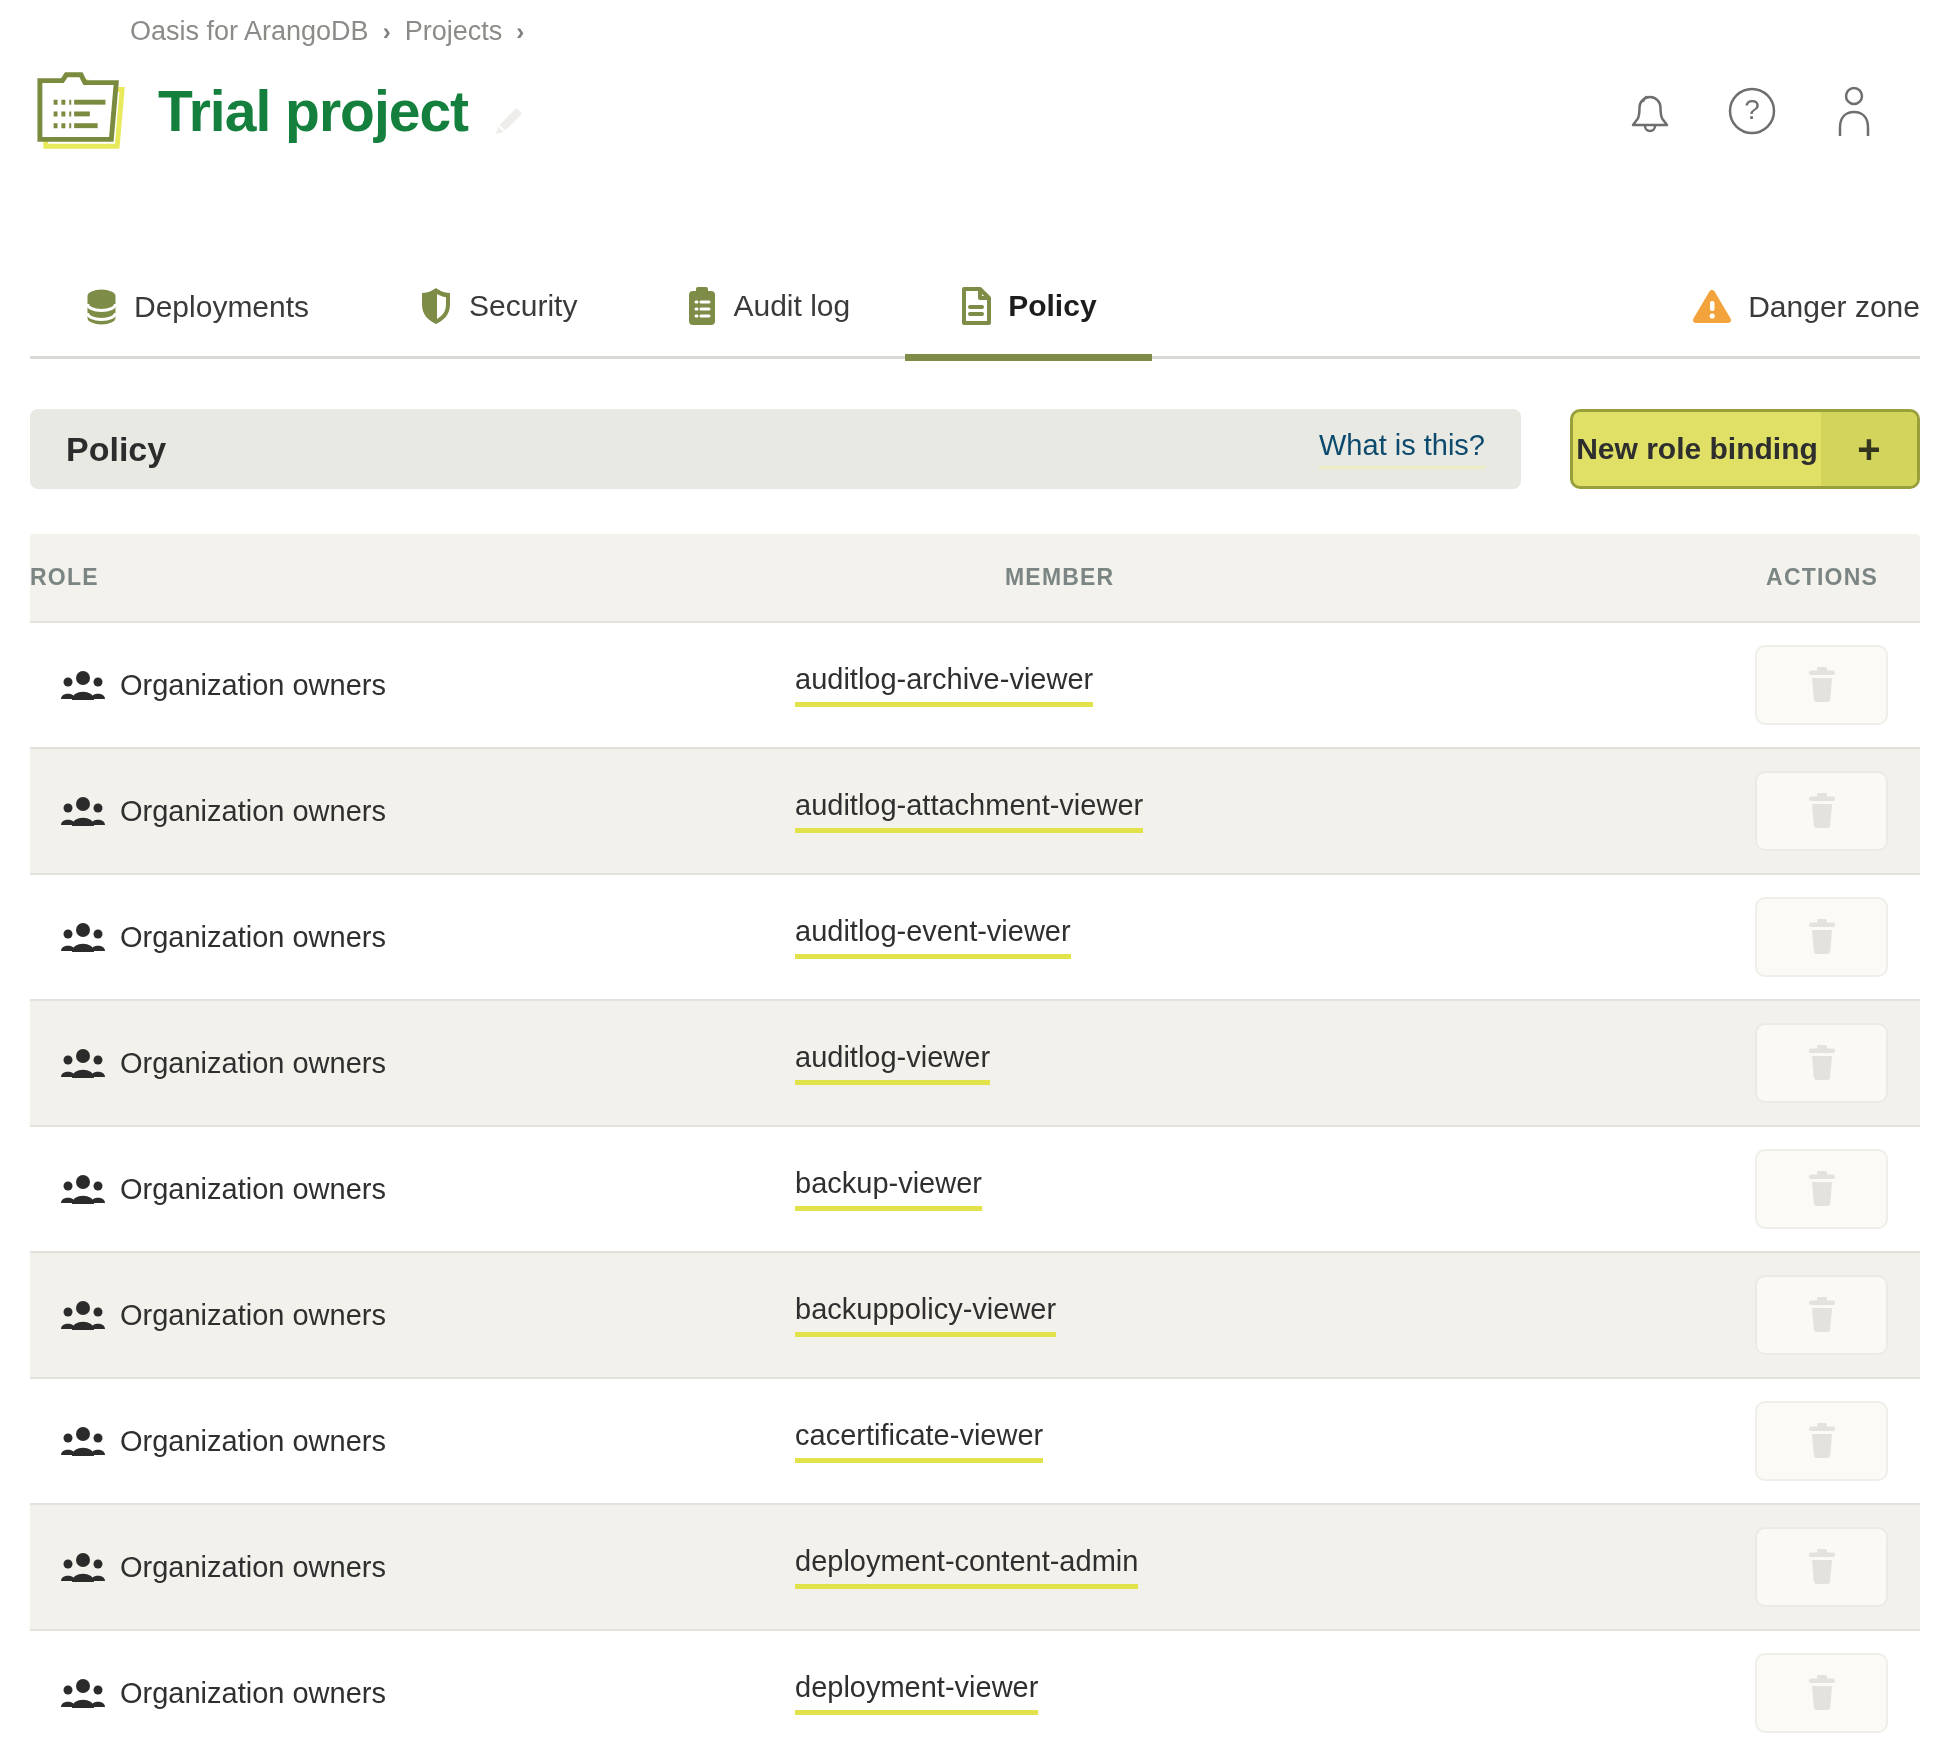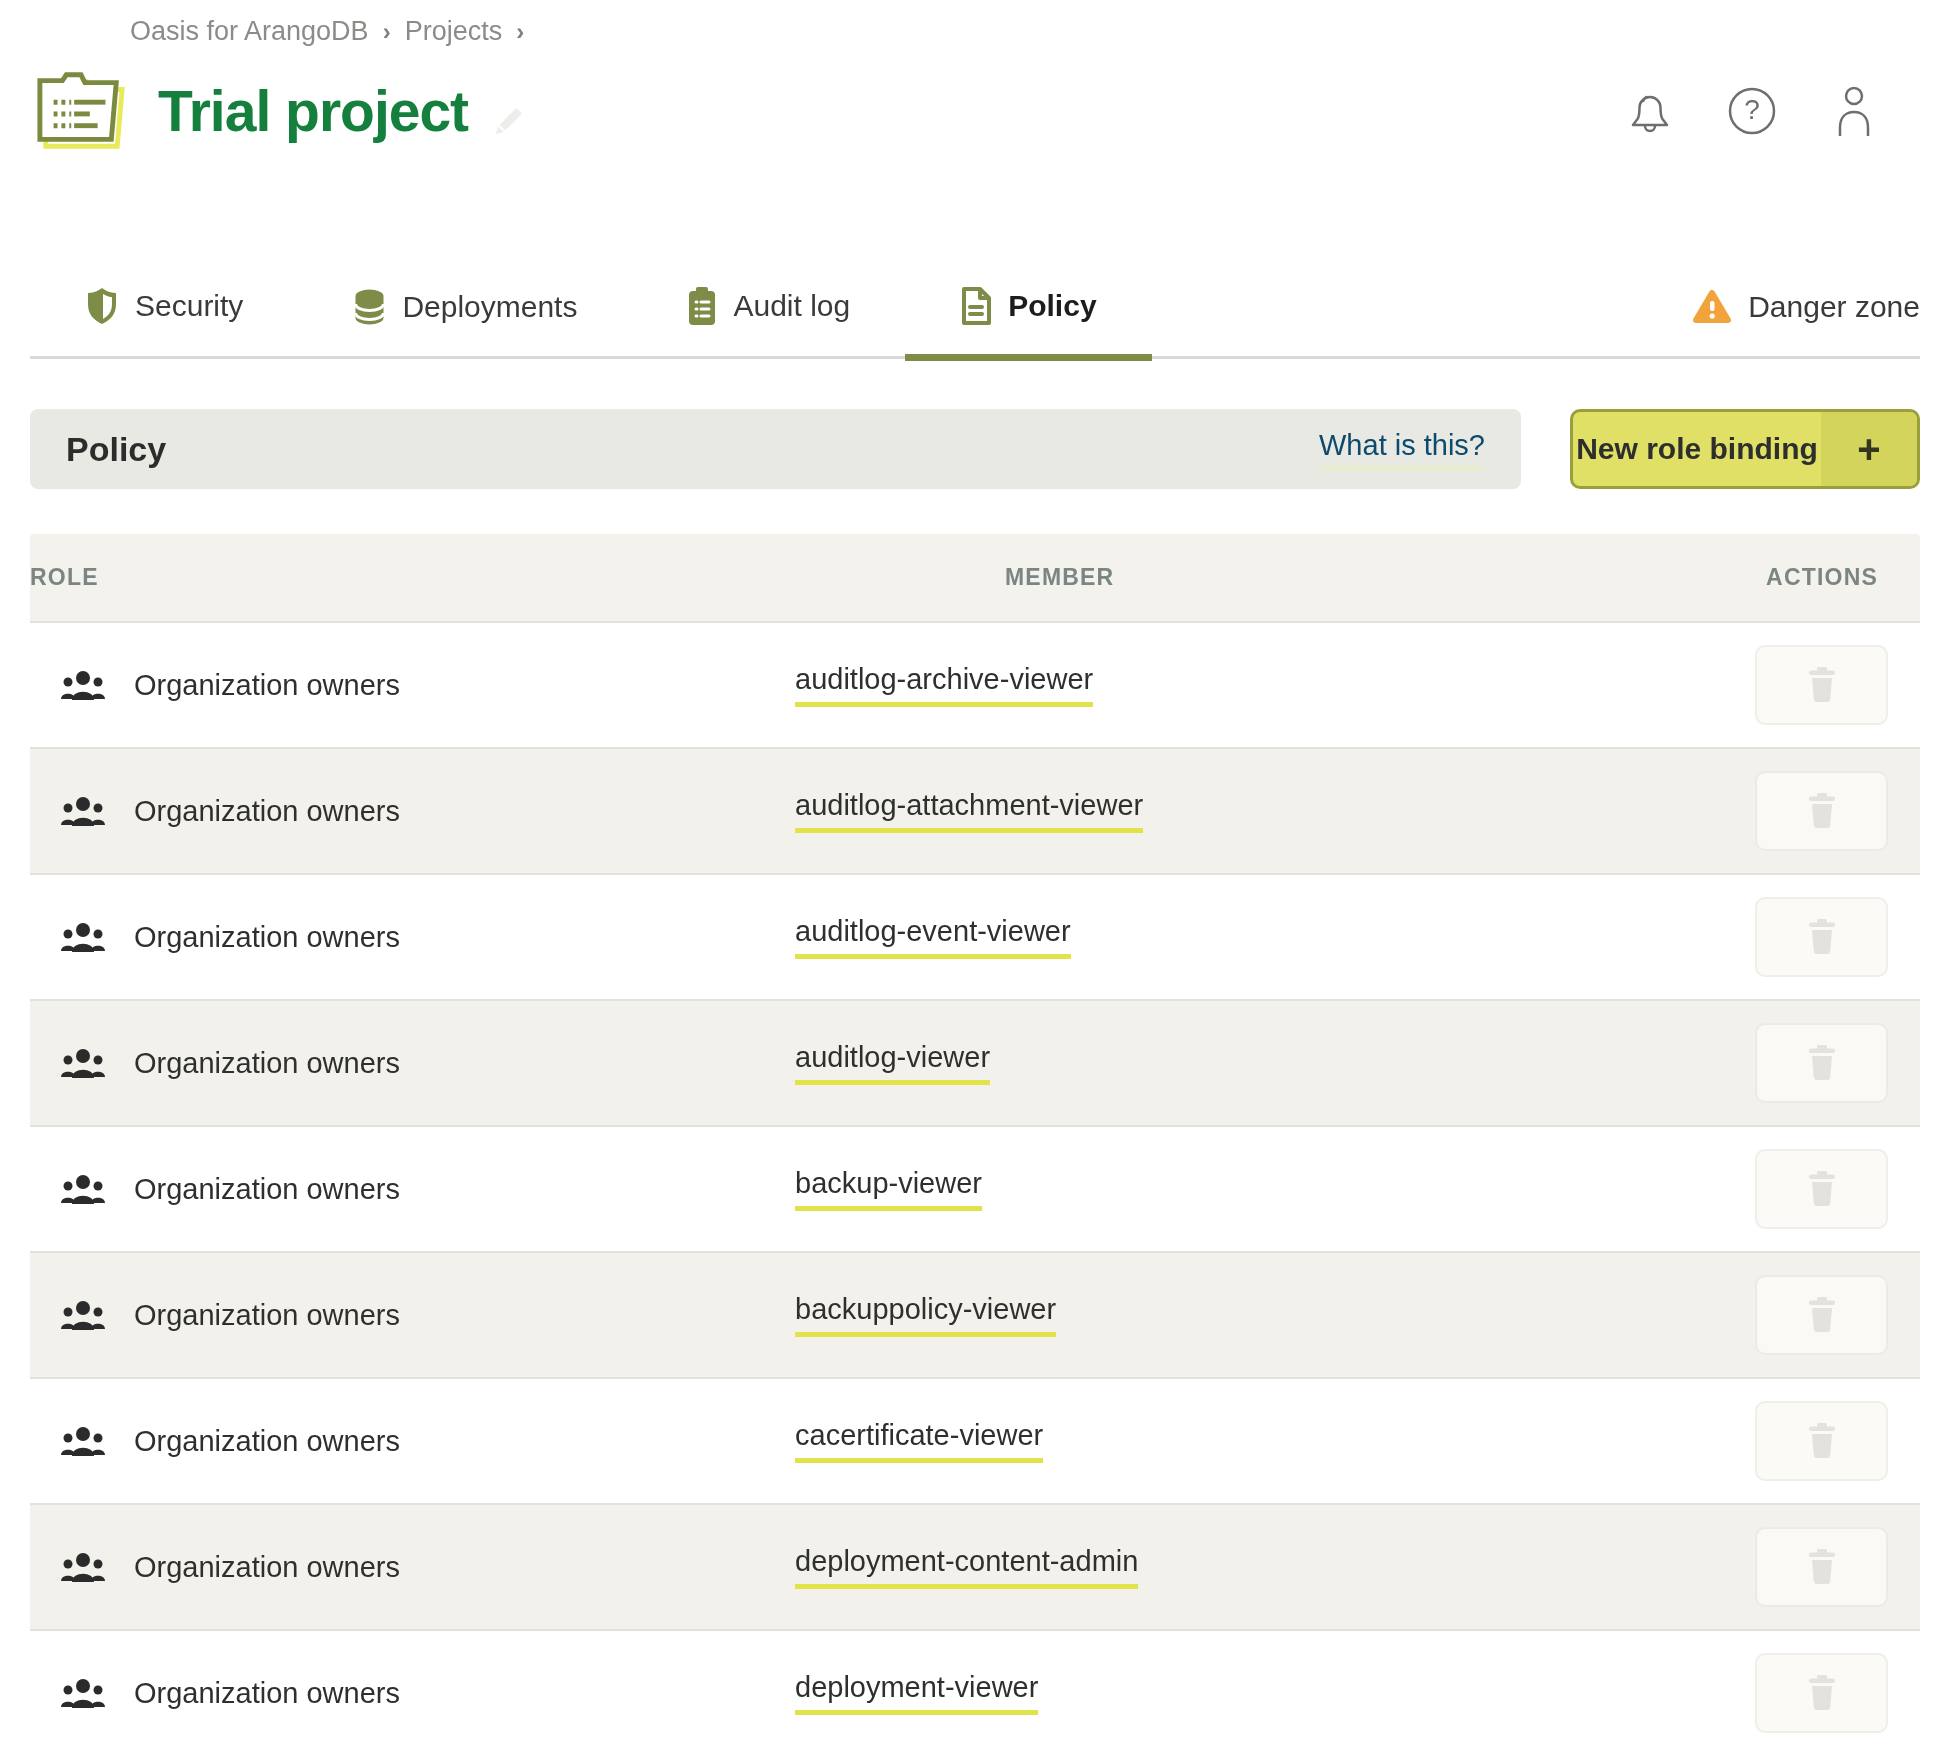--- a/index.html
+++ b/index.html
@@ -50,21 +50,21 @@
   
   .table { margin: 45px 30px 0 30px; }
   .thead { background: #f3f2ec; height: 87px; display: flex; align-items: center; border-radius: 4px 4px 0 0; }
   .th { font-size: 23px; font-weight: bold; letter-spacing: 1.2px; color: #7b8684; }
   .col-member { width: 745px; padding-left: 30px; }
   .col-role { flex: 1; }
   .col-actions { width: 200px; text-align: right; padding-right: 42px; }
 
   .trow { height: 126px; display: flex; align-items: center; background: #ffffff; border-top: 2px solid #e2e1dc; }
   .trow.alt { background: #f2f1eb; }
-  .member-cell { width: 745px; padding-left: 30px; display: flex; gap: 28px; }
+  .member-cell { width: 745px; padding-left: 30px; display: flex; gap: 14px; }
   .member-label { font-size: 29px; color: #2f2f2f; }
   .role-cell { flex: 1; margin-left: 20px; }
   .role-link { display: inline-block; font-size: 29px; color: #2f2f2f; text-decoration: none;
                border-bottom: 5px solid #e2e34b; padding-bottom: 6px; cursor: pointer; }
   .actions-cell { width: 200px; display: flex; justify-content: flex-end; padding-right: 32px; }
   .trash-btn { width: 133px; height: 80px; background: #fbfaf7; border: 2px solid #efeee9; border-radius: 10px;
                display: flex; align-items: center; justify-content: center; cursor: pointer; }
   .trow.alt .trash-btn { background: #faf9f6; border-color: #eceae4; }
 </style>
 </head>
@@ -121,34 +121,34 @@
       <span class="ticon">
         <svg width="40" height="52" viewBox="0 0 40 52" fill="none" stroke="#6e6e6e" stroke-width="2.5">
           <circle cx="20" cy="11" r="8"></circle>
           <path d="M6 51 v-8 c0-11 6-16 14-16 s14 5 14 16 v8"></path>
         </svg>
       </span>
     </div>
   </div>
 
   <div class="tabs-row">
-    <div class="tab">
-      <svg width="34" height="40" viewBox="0 0 34 40">
-        <path d="M17 2 C17 2 23 7 31 7 L31 18 C31 29 25 34 17 38 C9 34 3 29 3 18 L3 7 C11 7 17 2 17 2 Z" fill="#7d8c46"></path>
-        <path d="M18 8 C21 10 25 11 27 11.3 L27 18 C27 26 23 30 18 33 Z" fill="#ffffff"></path>
-      </svg>
-      <span>Security</span>
-    </div>
     <div class="tab first">
       <svg width="33" height="38" viewBox="0 0 33 38">
         <path d="M2.5 8 a14 6.5 0 0 1 28 0 v22 a14 6.5 0 0 1 -28 0 z" fill="#7d8c46"></path>
         <path d="M2.5 16 a14 6.5 0 0 0 28 0" fill="none" stroke="#ffffff" stroke-width="3"></path>
         <path d="M2.5 25 a14 6.5 0 0 0 28 0" fill="none" stroke="#ffffff" stroke-width="3"></path>
       </svg>
       <span>Deployments</span>
+    </div>
+    <div class="tab">
+      <svg width="34" height="40" viewBox="0 0 34 40">
+        <path d="M17 2 C17 2 23 7 31 7 L31 18 C31 29 25 34 17 38 C9 34 3 29 3 18 L3 7 C11 7 17 2 17 2 Z" fill="#7d8c46"></path>
+        <path d="M18 8 C21 10 25 11 27 11.3 L27 18 C27 26 23 30 18 33 Z" fill="#ffffff"></path>
+      </svg>
+      <span>Security</span>
     </div>
     <div class="tab">
       <svg width="30" height="40" viewBox="0 0 30 40">
         <rect x="2" y="5" width="26" height="34" rx="4" fill="#7d8c46"></rect>
         <rect x="9" y="1" width="12" height="7" rx="2" fill="#7d8c46"></rect>
         <g stroke="#ffffff" stroke-width="3" stroke-linecap="round">
           <path d="M9 16 h1"></path>
             <path d="M14 16 h8"></path>
           <path d="M9 23 h1"></path>
             <path d="M14 23 h8"></path>

